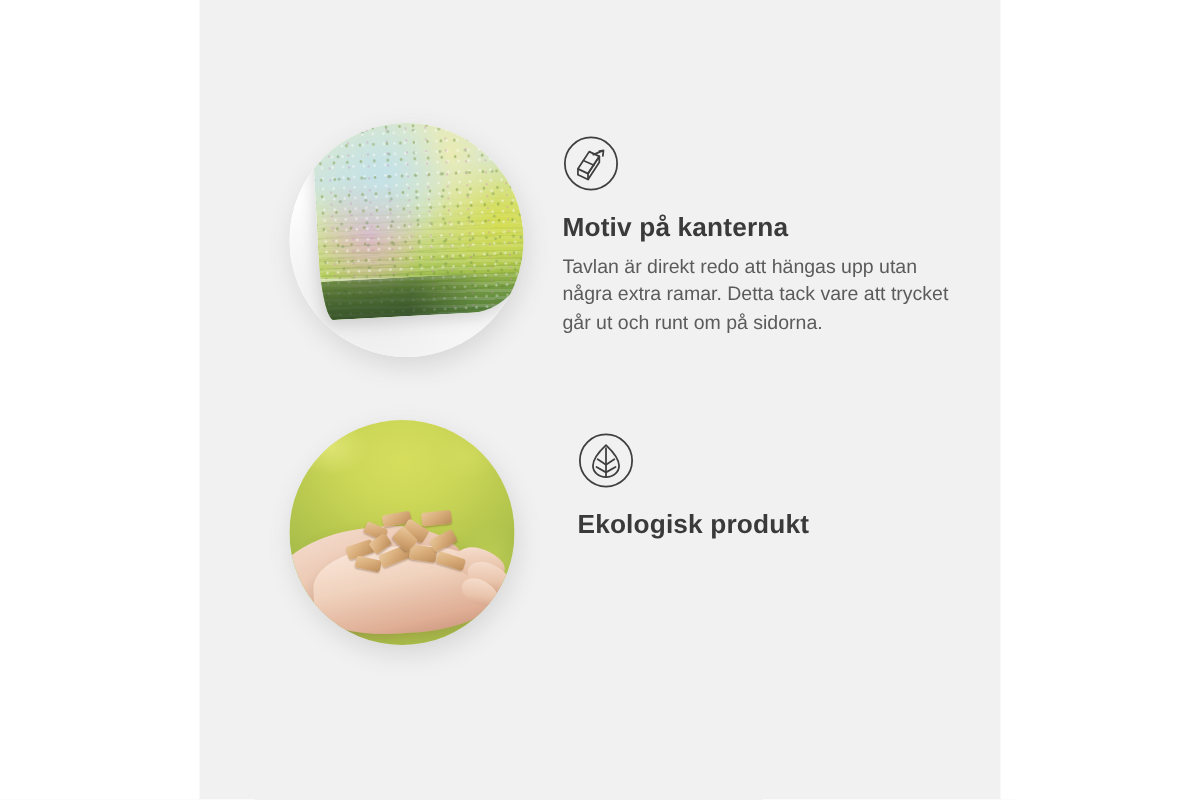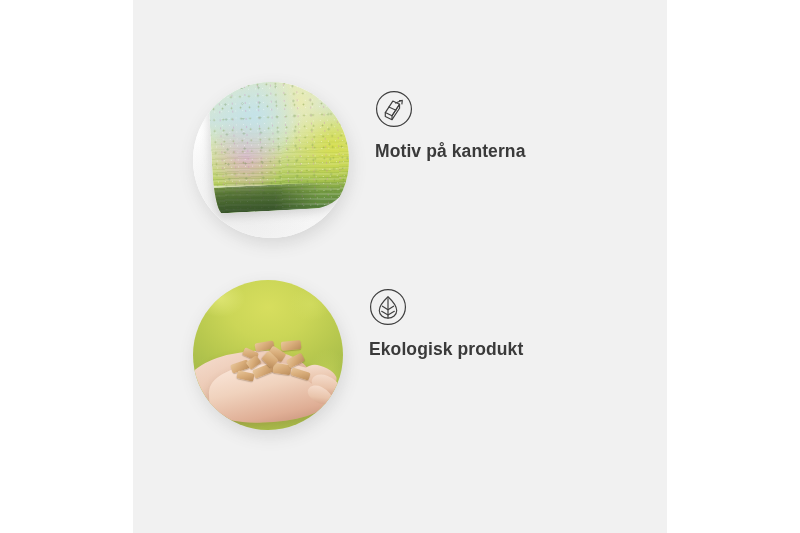--- a/index.html
+++ b/index.html
@@ -30,21 +30,21 @@
   }
 
   
   .feature {
     position: absolute;
     display: flex;
     align-items: flex-start;
   }
 
   #feature-edges  { left: 60px; top: 82px;  }
-  #feature-eco    { left: 60px; top: 280px; }
+  #feature-eco    { left: 60px; top: 280px; gap: 16px; }
 
   
   .media-wrap {
     position: relative;
     flex: 0 0 auto;
   }
 
   .circle {
     border-radius: 50%;
     overflow: hidden;
@@ -282,20 +282,21 @@
       <div class="text-col">
         <svg class="f-icon" viewBox="0 0 48 48" fill="none">
           <circle cx="24" cy="24" r="22" stroke="#3f3f3f" stroke-width="1.5" fill="none"></circle>
           <path d="M13 28.5 L22.5 14 L31 18 L21.5 32.5 Z" stroke="#3f3f3f" stroke-width="1.5" stroke-linejoin="round" fill="none"></path>
           <path d="M13 28.5 L13 33.5 L21.5 37.5 L21.5 32.5" stroke="#3f3f3f" stroke-width="1.5" stroke-linejoin="round" fill="none"></path>
           <path d="M21.5 32.5 L31 18 L31 23 L21.5 37.5" stroke="#3f3f3f" stroke-width="1.5" stroke-linejoin="round" fill="none"></path>
           <path d="M17.5 21.5 L26.5 25.5" stroke="#3f3f3f" stroke-width="1.3" stroke-linecap="round"></path>
           <path d="M26 16.5 L34.5 13 M34.5 13 L34 17.5 M34.5 13 L31 13.5" stroke="#3f3f3f" stroke-width="1.5" stroke-linecap="round" stroke-linejoin="round"></path>
         </svg>
         <div class="f-title">Motiv på kanterna</div>
+        <div class="f-body">Tavlan är direkt redo att hängas upp utan några extra ramar. Detta tack vare att trycket går ut och runt om på sidorna.</div>
       </div>
     </div>
 
     <div class="feature" id="feature-eco">
 
       <div class="media-wrap" id="media-wood-chips">
         <div class="circle">
           <div class="grass-blur"></div>
           <div class="hand-back"></div>
           <div class="hand-front"></div>

